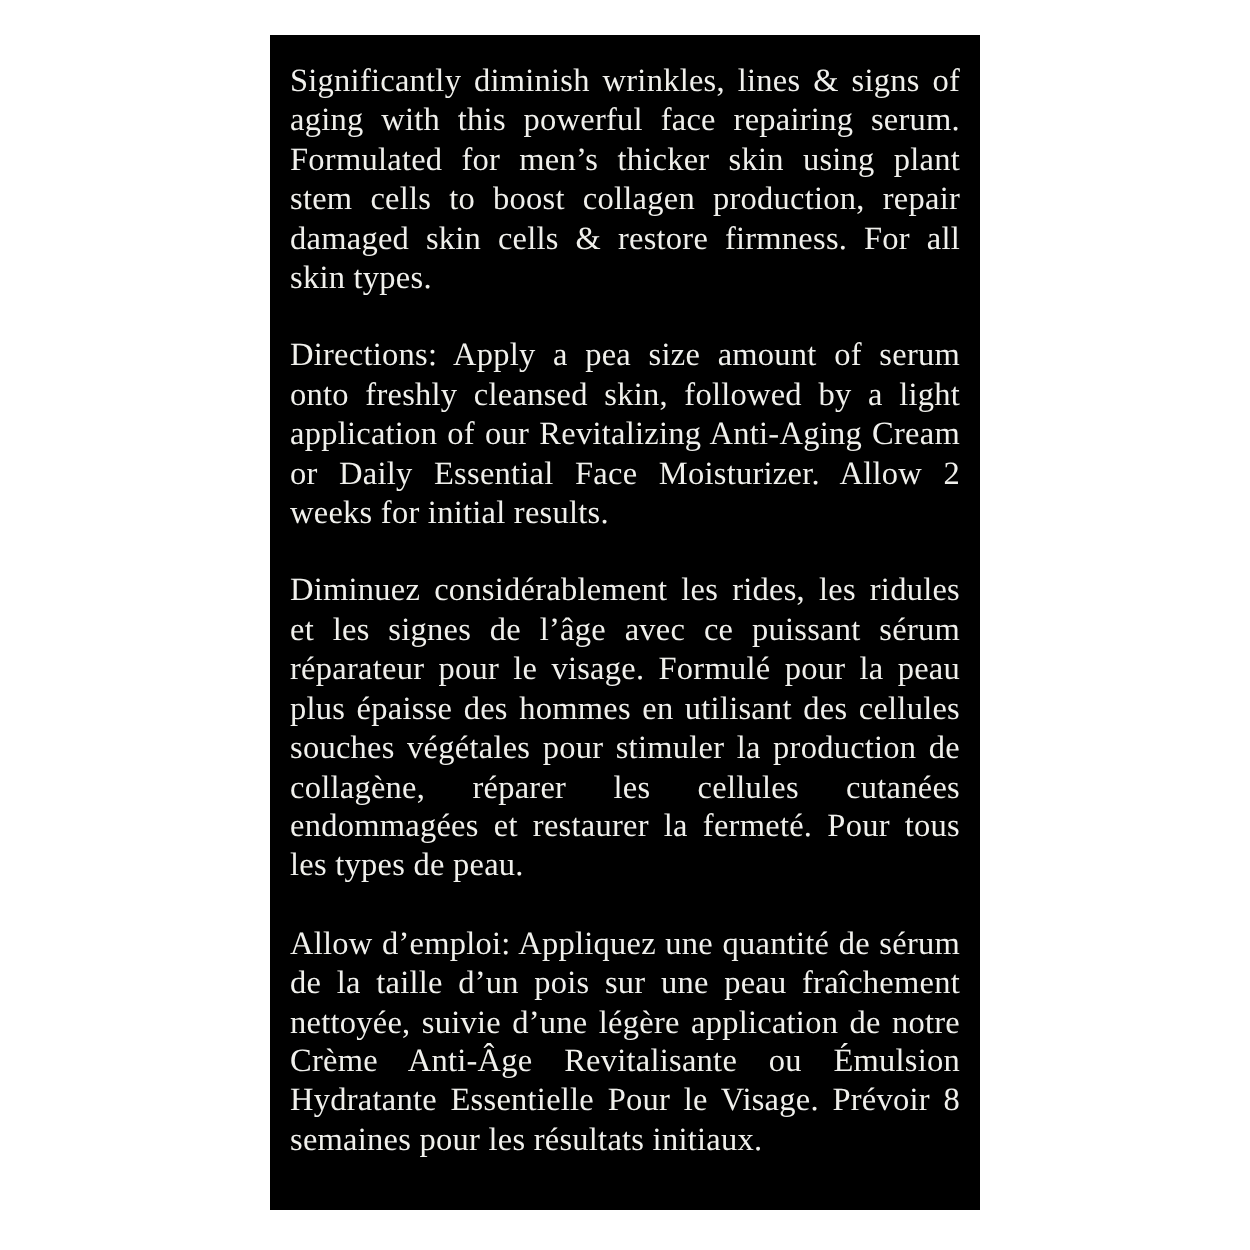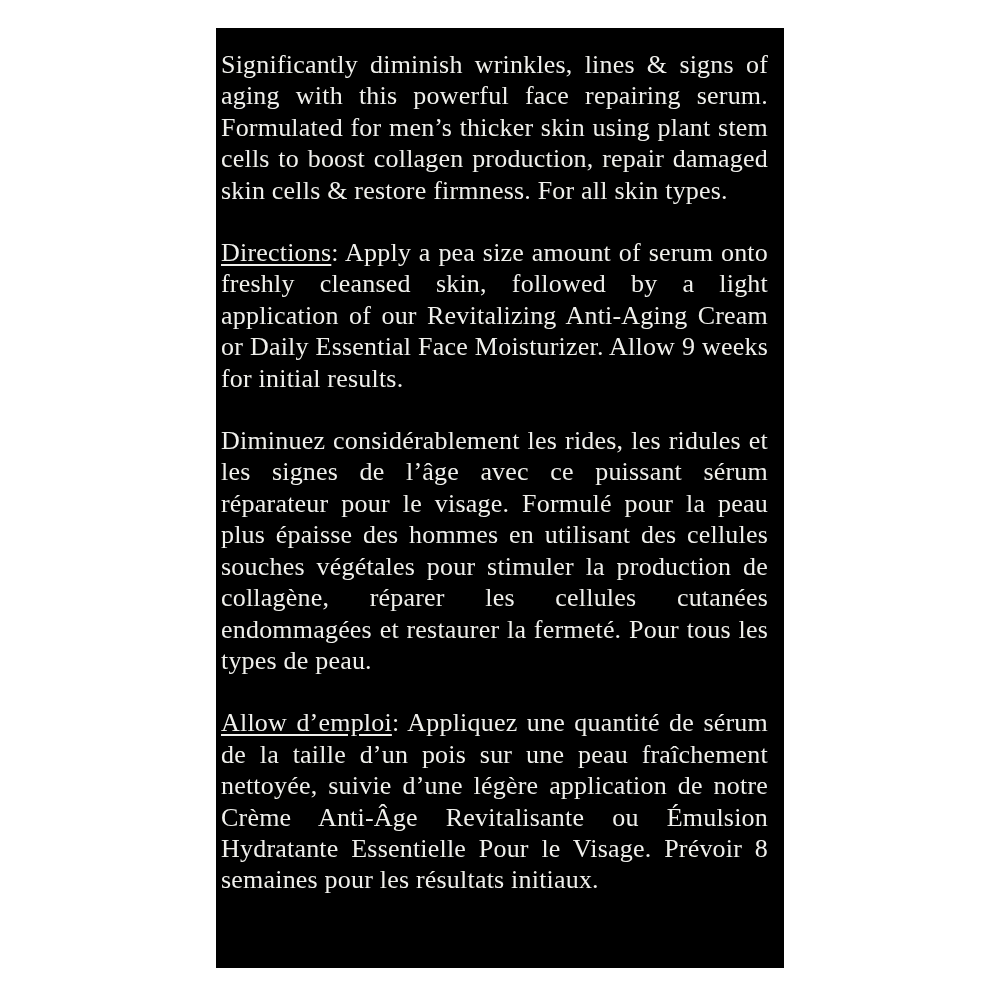--- a/index.html
+++ b/index.html
@@ -17,44 +17,43 @@
     font-family: "Liberation Serif", serif;
   }
   .label-panel {
     position: absolute;
     left: 216px;
     top: 28px;
     width: 568px;
     height: 940px;
     background: var(--panel-bg);
     color: var(--text);
-    padding: 21px 16px 20px 5px;
+    padding: 21px 16px 20px 16px;
     font-size: 26px;
     line-height: 31.4px;
     letter-spacing: 0.2px;
     text-align: justify;
     overflow: hidden;
   }
   .label-panel p {
     margin: 0 0 31px 0;
   }
   .label-panel p:last-child {
     margin-bottom: 0;
   }
   .section-heading {
-    text-decoration: underline;
     text-underline-offset: 3px;
   }
 </style>
 </head>
 <body>
 
 <div class="label-panel">
 
   <p><span>Significantly diminish wrinkles, lines &amp; signs of aging with this powerful face repairing serum. Formulated for men’s thicker skin using plant stem cells to boost collagen production, repair damaged skin cells &amp; restore firmness. For all skin types.</span></p>
 
-  <p><span class="section-heading">Directions</span><span>: Apply a pea size amount of serum onto freshly cleansed skin, followed by a light application of our Revitalizing Anti-Aging Cream or Daily Essential Face Moisturizer. Allow 9 weeks for initial results.</span></p>
+  <p><span class="section-heading">Directions</span><span>: Apply a pea size amount of serum onto freshly cleansed skin, followed by a light application of our Revitalizing Anti-Aging Cream or Daily Essential Face Moisturizer. Allow 2 weeks for initial results.</span></p>
 
   <p><span>Diminuez considérablement les rides, les ridules et les signes de l’âge avec ce puissant sérum réparateur pour le visage. Formulé pour la peau plus épaisse des hommes en utilisant des cellules souches végétales pour stimuler la production de collagène, réparer les cellules cutanées endommagées et restaurer la fermeté. Pour tous les types de peau.</span></p>
 
   <p><span class="section-heading">Allow d’emploi</span><span>: Appliquez une quantité de sérum de la taille d’un pois sur une peau fraîchement nettoyée, suivie d’une légère application de notre Crème Anti-Âge Revitalisante ou Émulsion Hydratante Essentielle Pour le Visage. Prévoir 8 semaines pour les résultats initiaux.</span></p>
 
 </div>
 
 </body></html>

